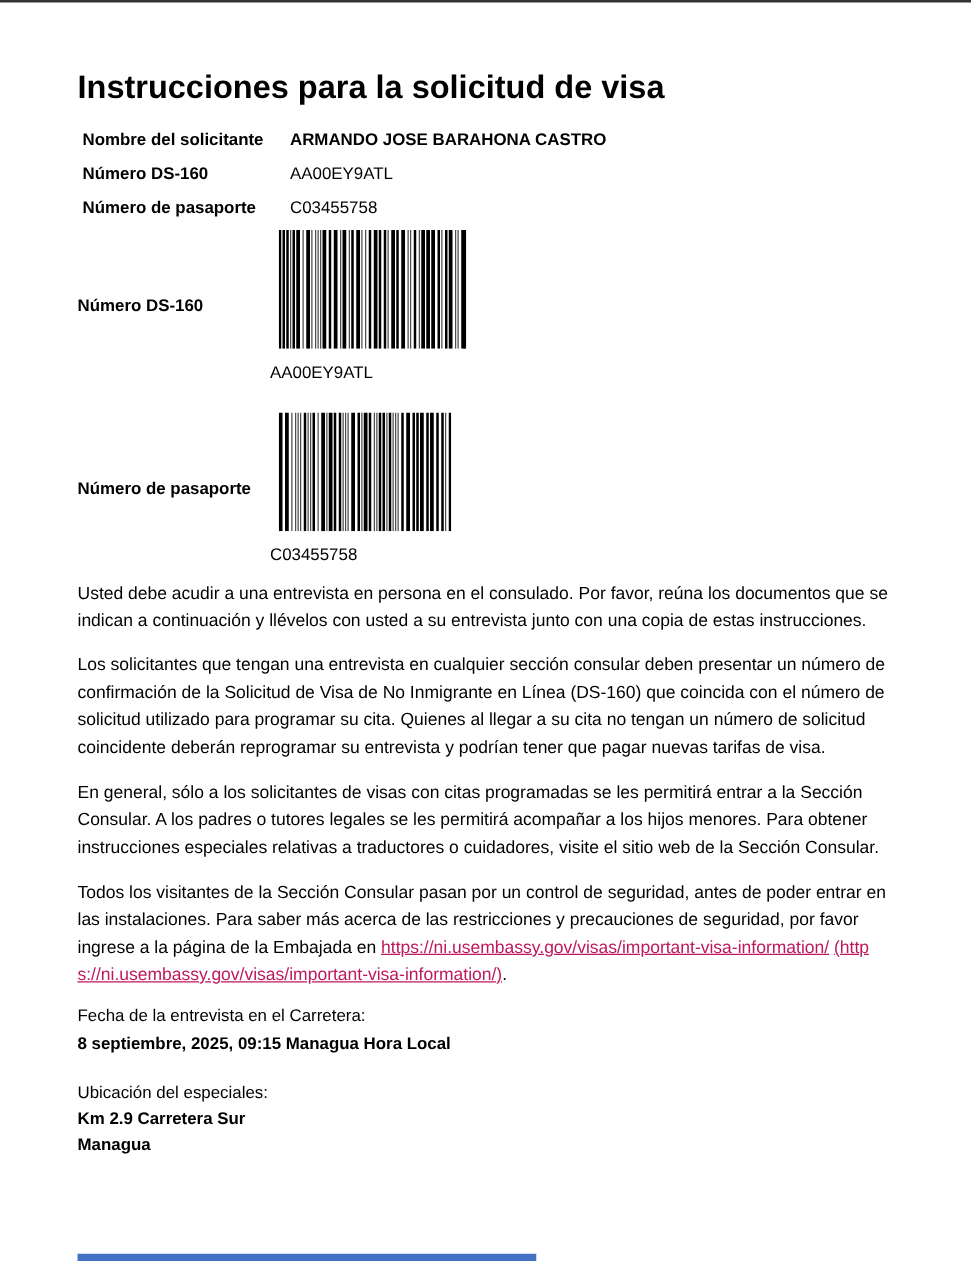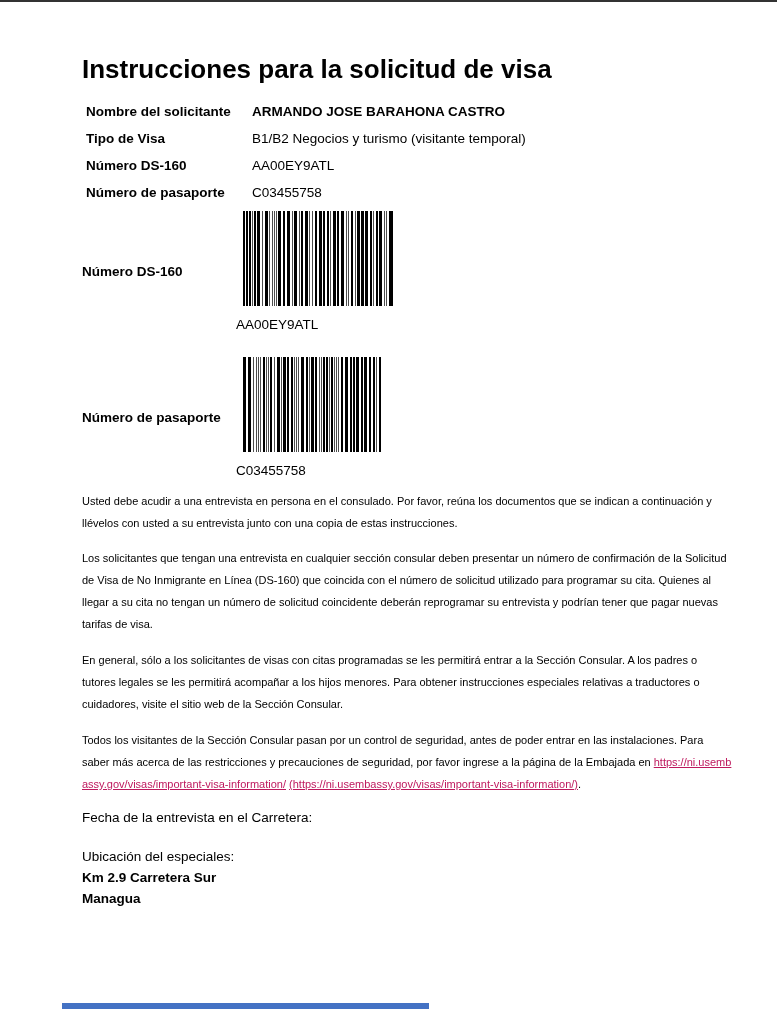--- a/index.html
+++ b/index.html
@@ -6,38 +6,38 @@
   .page{
     position:relative;
     width:777px;height:1009px;
     box-sizing:border-box;
     background:#ffffff;
     border-top:2px solid #333333;
     overflow:hidden;
     font-family:"Liberation Sans","DejaVu Sans",sans-serif;
     color:#000000;
   }
-  .content{padding:0 64px 0 62px;margin-left:20px;}
+  .content{padding:0 64px 0 62px;}
   .doc-title{
     margin:51px 0 0 0;
     font-size:26px;line-height:32px;font-weight:700;color:#000;
   }
   .fields{margin:13px 0 0 4px;}
   .field-row{display:flex;line-height:27px;font-size:13.5px;gap:12px;}
   .field-label{width:154px;flex-shrink:0;font-weight:700;}
   .field-value{font-weight:400;white-space:nowrap;}
   .field-value.bold{font-weight:700;}
   .barcode-block{display:flex;align-items:center;}
   .barcode-block.first{margin-top:5px;}
   .barcode-block.second{margin-top:24px;}
   .barcode-label{width:161px;flex-shrink:0;font-weight:700;font-size:13.5px;line-height:18px;}
   .barcode-col{display:flex;flex-direction:column;}
   .barcode-svg{display:block;}
   .barcode-caption{margin:11px 0 0 -7px;font-size:13.5px;line-height:16px;font-weight:400;}
-  .para{margin:0;padding:0;width:651px;font-size:11px;line-height:22px;font-weight:400;}
+  .para{margin:0;padding:0;width:651px;font-size:14px;line-height:22px;font-weight:400;}
   .para.p1{margin-top:11px;}
   .para.p2{margin-top:13px;}
   .para.p3{margin-top:14px;}
   .para.p4{margin-top:14px;}
   .doc-link{color:#be185d;text-decoration:underline;cursor:pointer;word-break:break-all;}
   .appointment{margin-top:12px;font-size:13.5px;line-height:22px;}
   .appointment .strong{font-weight:700;}
   .location{margin-top:17px;font-size:13.5px;line-height:21px;}
   .location .strong{font-weight:700;}
   .bottom-bar{
@@ -51,24 +51,20 @@
 
 <div class="page">
   <div class="content">
 
     <h1 class="doc-title">Instrucciones para la solicitud de visa</h1>
 
     <div class="fields">
       <div class="field-row">
         <span class="field-label">Nombre del solicitante</span>
         <span class="field-value bold">ARMANDO JOSE BARAHONA CASTRO</span>
-      </div>
-      <div class="field-row">
-        <span class="field-label">Tipo de Visa</span>
-        <span class="field-value">B1/B2 Negocios y turismo (visitante temporal)</span>
       </div>
       <div class="field-row">
         <span class="field-label">Número DS-160</span>
         <span class="field-value">AA00EY9ATL</span>
       </div>
       <div class="field-row">
         <span class="field-label">Número de pasaporte</span>
         <span class="field-value">C03455758</span>
       </div>
     </div>
@@ -183,20 +179,21 @@
     <p class="para p1">Usted debe acudir a una entrevista en persona en el consulado. Por favor, reúna los documentos que se indican a continuación y llévelos con usted a su entrevista junto con una copia de estas instrucciones.</p>
 
     <p class="para p2">Los solicitantes que tengan una entrevista en cualquier sección consular deben presentar un número de confirmación de la Solicitud de Visa de No Inmigrante en Línea (DS-160) que coincida con el número de solicitud utilizado para programar su cita. Quienes al llegar a su cita no tengan un número de solicitud coincidente deberán reprogramar su entrevista y podrían tener que pagar nuevas tarifas de visa.</p>
 
     <p class="para p3">En general, sólo a los solicitantes de visas con citas programadas se les permitirá entrar a la Sección Consular. A los padres o tutores legales se les permitirá acompañar a los hijos menores. Para obtener instrucciones especiales relativas a traductores o cuidadores, visite el sitio web de la Sección Consular.</p>
 
     <p class="para p4"><span>Todos los visitantes de la Sección Consular pasan por un control de seguridad, antes de poder entrar en las instalaciones. Para saber más acerca de las restricciones y precauciones de seguridad, por favor ingrese a la página de la Embajada en </span><a class="doc-link">https://ni.usembassy.gov/visas/important-visa-information/</a><span> </span><a class="doc-link">(https://ni.usembassy.gov/visas/important-visa-information/)</a><span>.</span></p>
 
     <div class="appointment">
       <div>Fecha de la entrevista en el Carretera:</div>
+      <div class="strong">8 septiembre, 2025, 09:15 Managua Hora Local</div>
     </div>
 
     <div class="location">
       <div>Ubicación del especiales:</div>
       <div class="strong">Km 2.9 Carretera Sur</div>
       <div class="strong">Managua</div>
     </div>
 
   </div>
 

